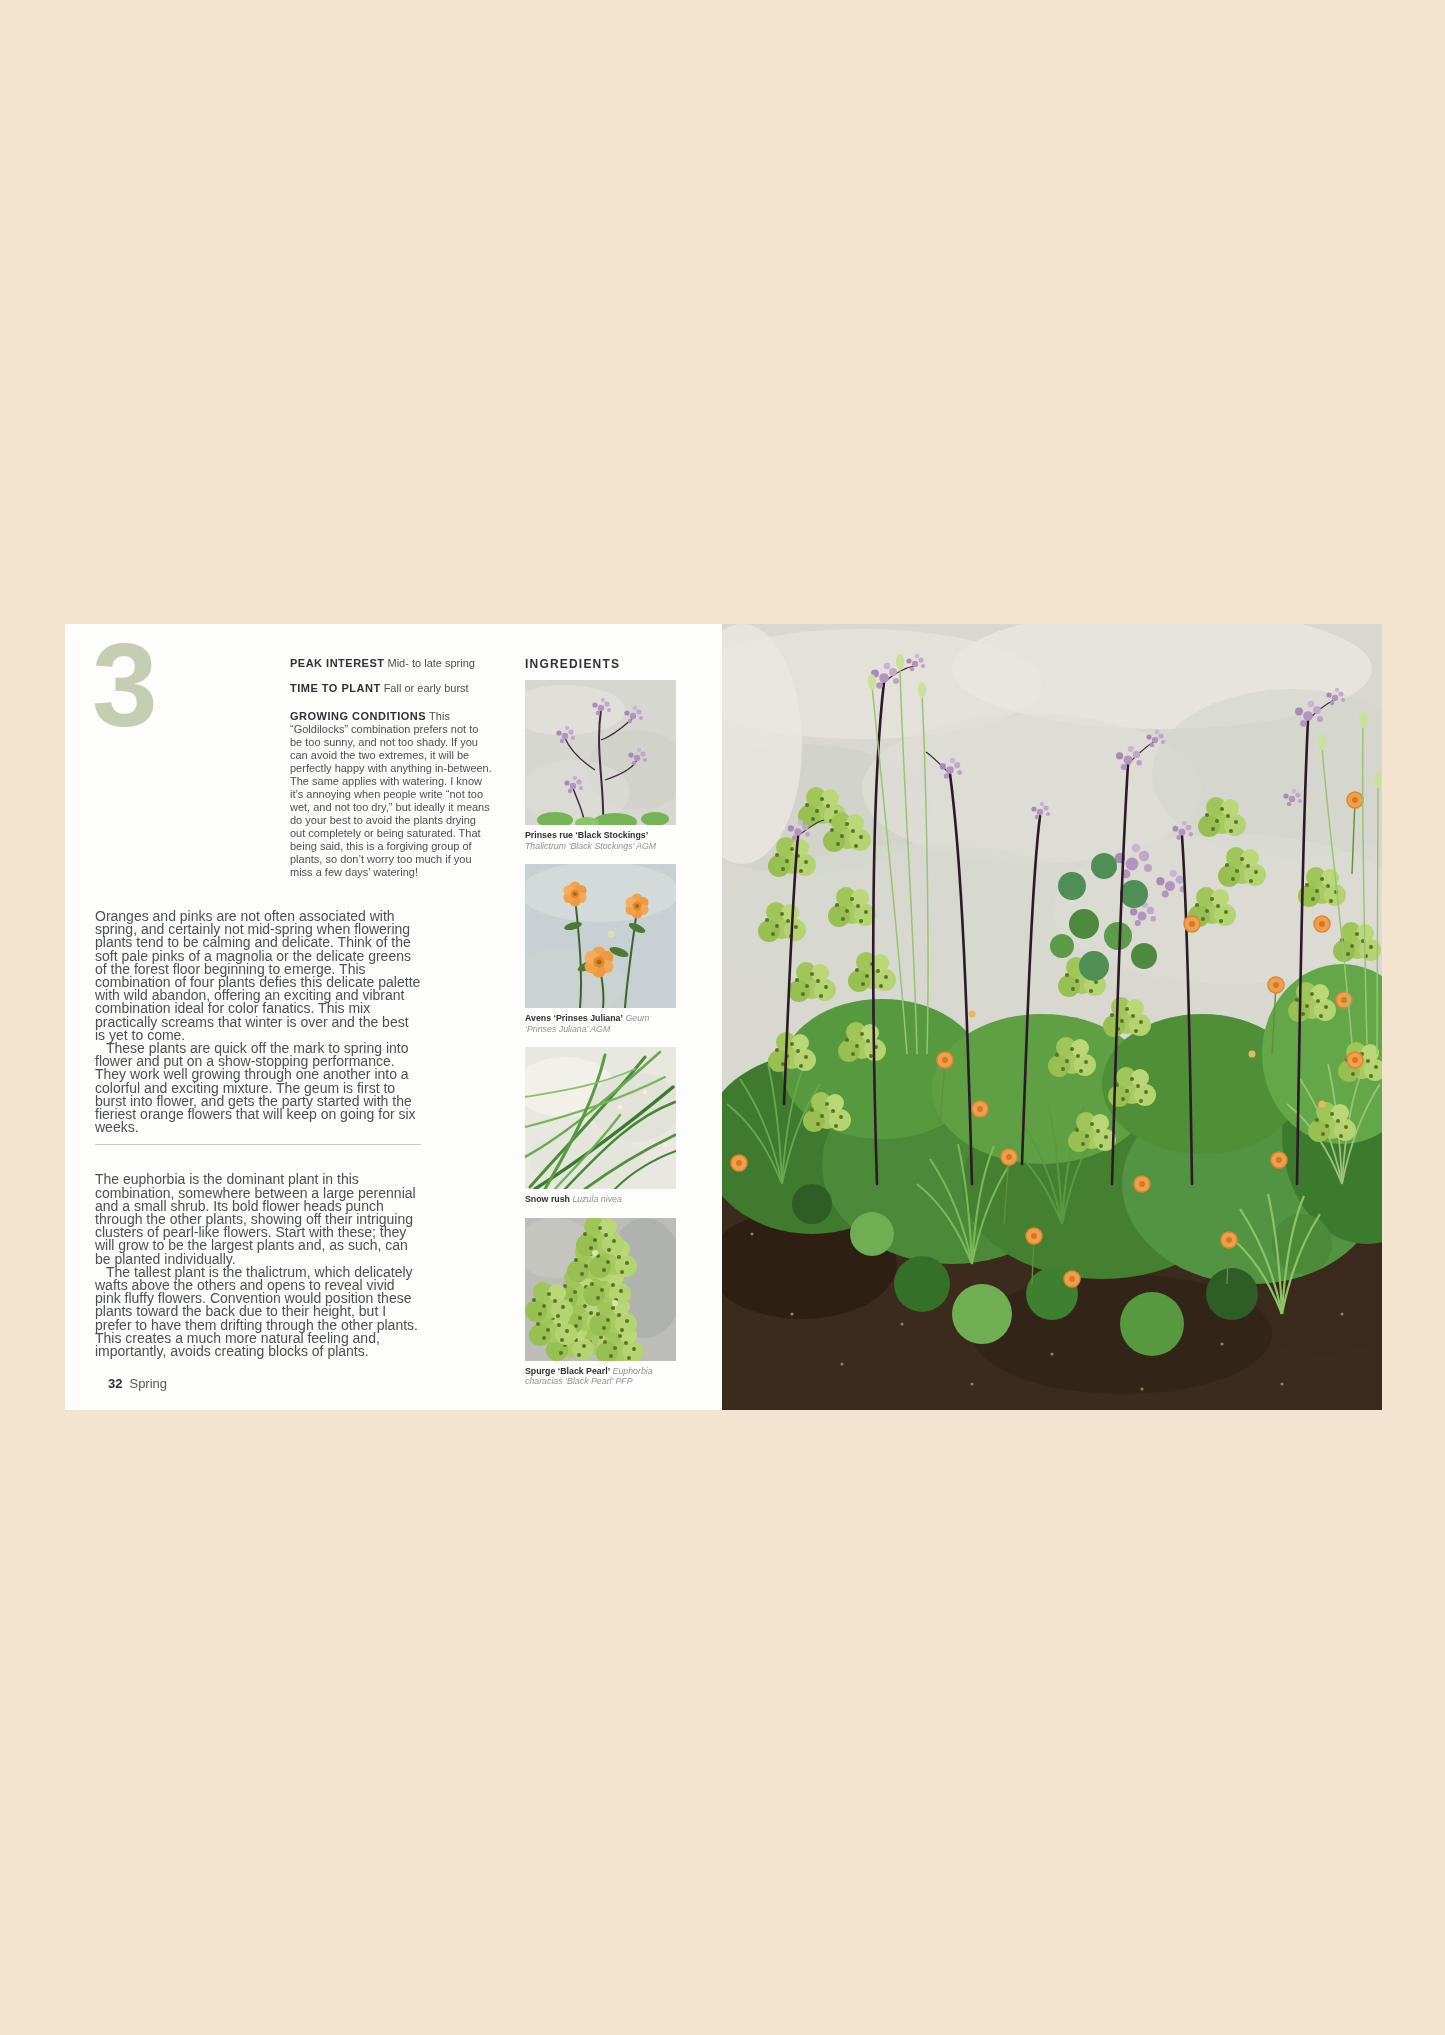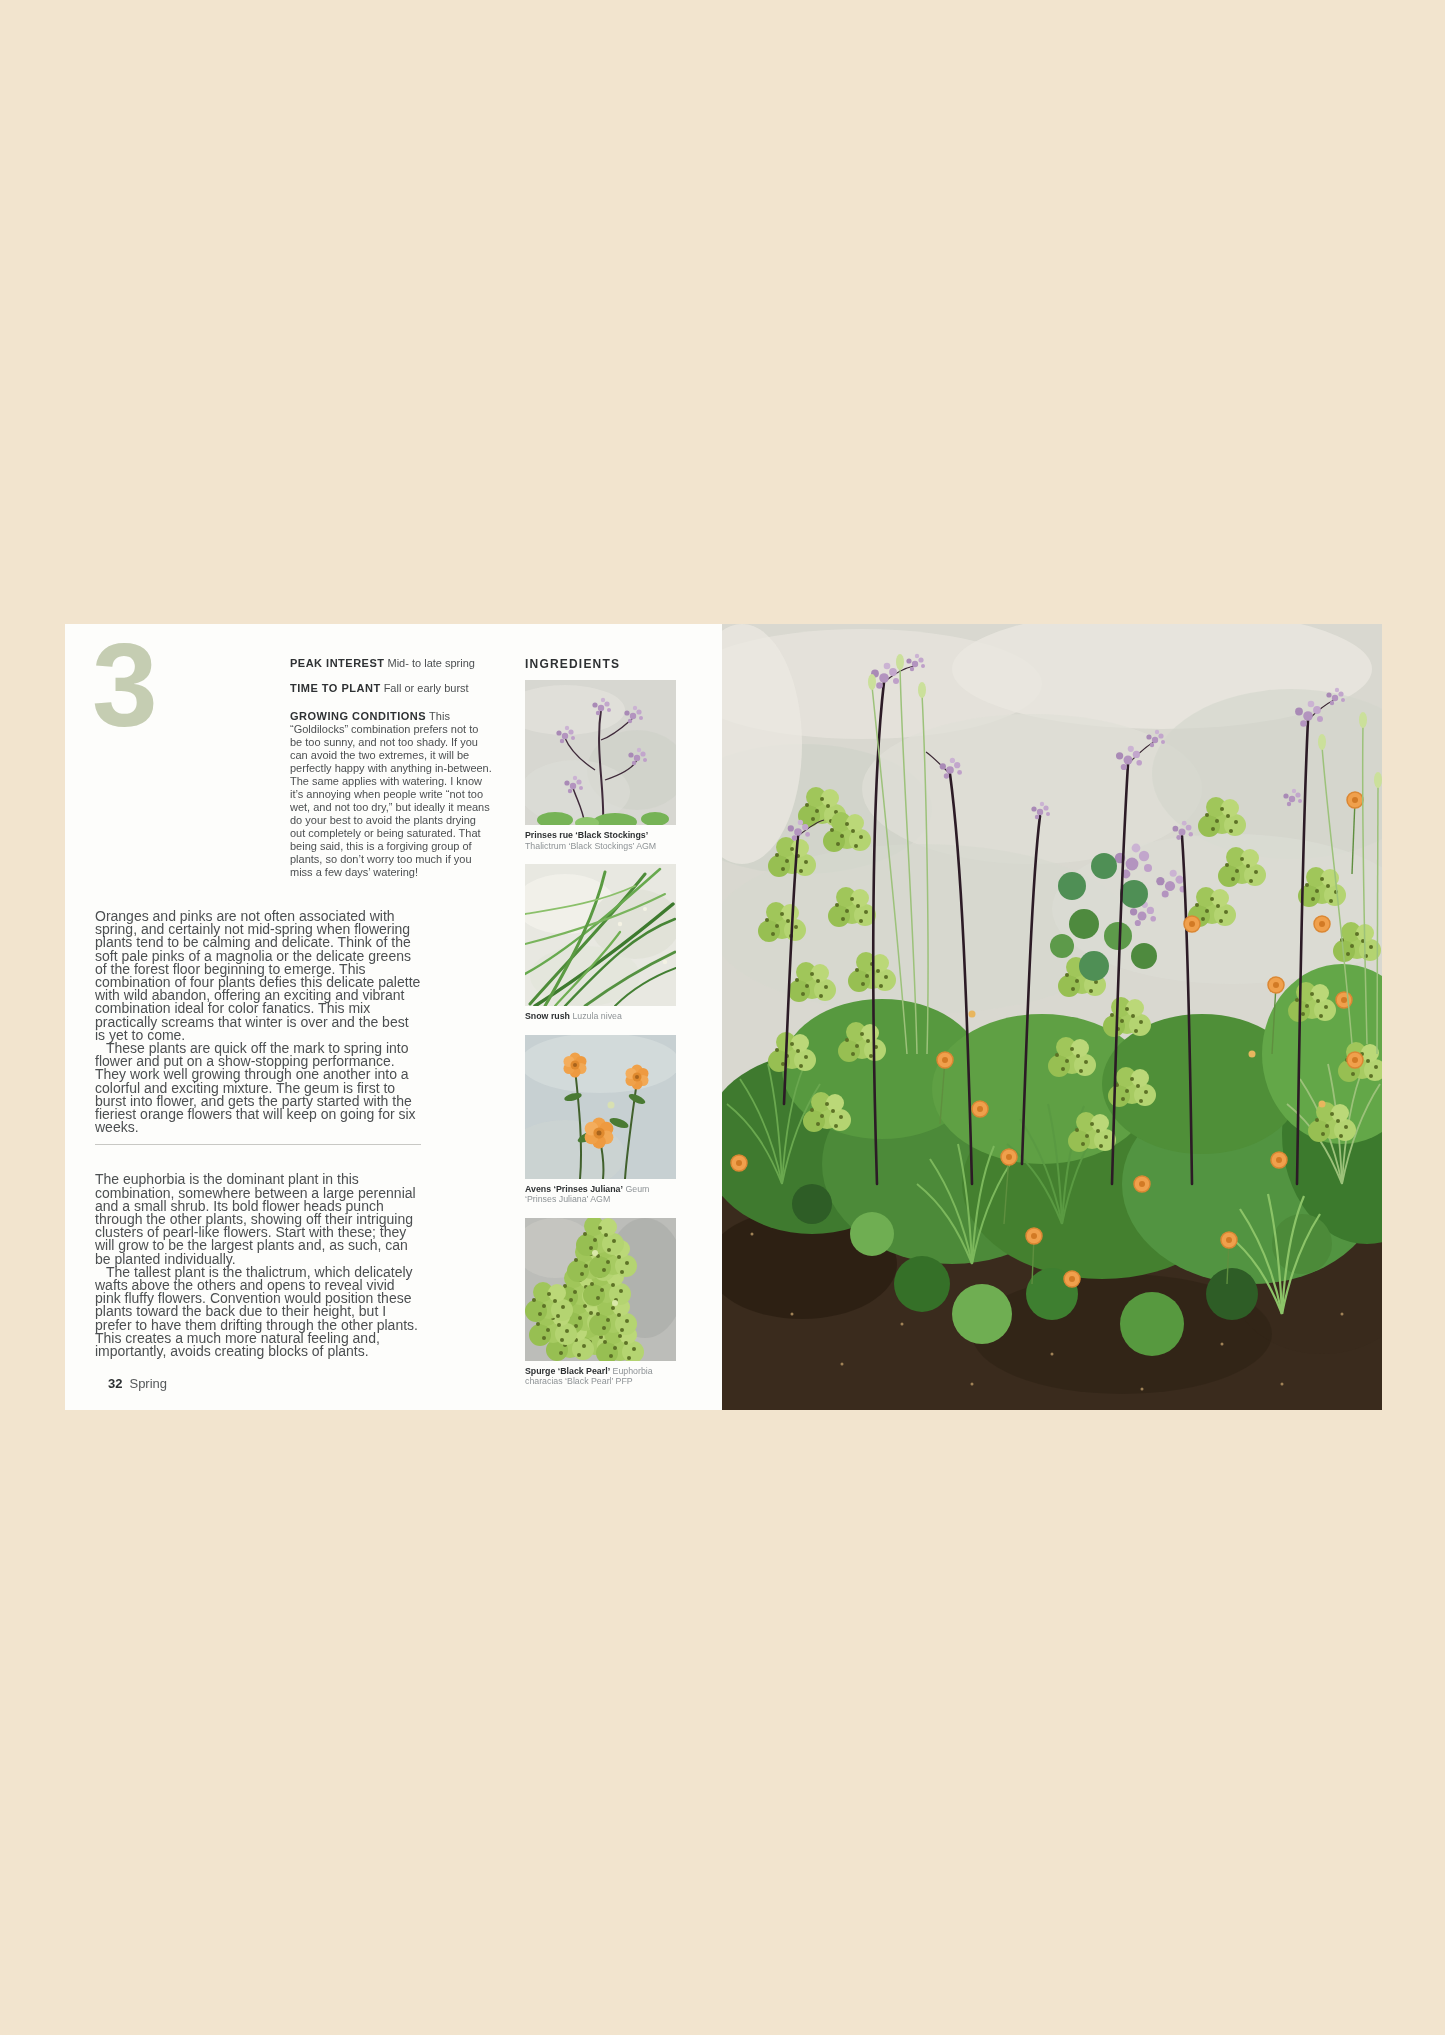--- a/index.html
+++ b/index.html
@@ -15,21 +15,21 @@
   .metarow.m2{margin-top:15px;}
   .lbl{font-weight:bold;color:#2e3133;letter-spacing:.5px;}
   .val{margin-left:3px;}
   .ingcol{position:absolute;left:460px;top:33px;width:151px;}
   .ingheading{font-size:12px;font-weight:bold;letter-spacing:1.2px;color:#2e3133;
               margin:0 0 9px 0;}
   .fig{margin:0 0 13px 0;}
   .thumb{display:block;width:151px;}
   .figcap{margin-top:5px;font-size:8.8px;line-height:10.5px;color:#8e9396;}
   .figcap .common{font-weight:bold;color:#2e3133;}
-  .figcap .bot{}
+  .figcap .bot{font-style:italic;}
   .bodycol{position:absolute;left:30px;top:286px;width:326px;font-size:14px;
            line-height:13.2px;color:#4c4f51;}
   .bodycol p{margin:0;}
   .indent{text-indent:11px;}
   .divider{border:none;border-top:1px solid #c8c8c4;margin:10px 0 0 0;}
   .method{margin-top:28px;}
   .footer{position:absolute;left:21px;top:752px;font-size:13px;color:#55585a;margin-left:22px;}
   .footer .pageno{font-weight:bold;color:#2e3133;margin-right:7px;}
   .photo{position:absolute;left:657px;top:0;width:660px;height:786px;}
   .photo svg,.thumb svg{display:block;}
@@ -86,47 +86,20 @@
               <ellipse cx="130" cy="139" rx="14" ry="7"></ellipse>
                 <ellipse cx="62" cy="143" rx="12" ry="6" fill="#8cc46a"></ellipse>
             </g>
           </svg>
         </span>
         <p class="figcap"><span class="common">Prinses rue ‘Black Stockings’</span><br><span class="bot">Thalictrum ‘Black Stockings’ AGM</span></p>
       </div>
 
       <div class="fig">
         <span class="thumb">
-          <svg width="151" height="142" viewBox="0 0 151 142">
-            <rect width="151" height="142" fill="#e8e8e1"></rect>
-            <ellipse cx="40" cy="40" rx="50" ry="30" fill="#f2f1ea" opacity=".9"></ellipse>
-            <ellipse cx="110" cy="60" rx="45" ry="35" fill="#dfe0d6" opacity=".8"></ellipse>
-            <ellipse cx="60" cy="112" rx="55" ry="30" fill="#e3e5da" opacity=".7"></ellipse>
-            <g fill="none" stroke-linecap="round">
-              <path d="M5,140 C40,100 80,60 120,10" stroke="#4e8c3a" stroke-width="3"></path>
-              <path d="M0,110 C45,85 90,45 135,5" stroke="#67a94e" stroke-width="2.5"></path>
-              <path d="M10,142 C60,110 100,80 148,40" stroke="#3d7a2e" stroke-width="3.5"></path>
-              <path d="M0,80 C40,70 90,55 140,30" stroke="#79b45c" stroke-width="2"></path>
-              <path d="M20,142 C50,90 70,50 80,8" stroke="#5a9a42" stroke-width="3"></path>
-              <path d="M40,142 C80,100 110,70 150,55" stroke="#478536" stroke-width="2.5"></path>
-              <path d="M0,50 C30,45 70,40 110,22" stroke="#8bc06a" stroke-width="1.8"></path>
-              <path d="M60,142 C90,120 125,100 150,88" stroke="#549140" stroke-width="2.8"></path>
-              <path d="M90,142 C110,122 135,110 151,104" stroke="#437f33" stroke-width="2"></path>
-              <path d="M30,142 C55,115 75,95 95,68" stroke="#6fae52" stroke-width="2.2"></path>
-            </g>
-            <circle cx="95" cy="60" r="2.2" fill="#f4f2e4"></circle>
-              <circle cx="120" cy="45" r="2" fill="#f4f2e4"></circle>
-            <circle cx="140" cy="98" r="2.2" fill="#f4f2e4"></circle>
-          </svg>
-        </span>
-        <p class="figcap"><span class="common">Snow rush</span> <span class="bot">Luzula nivea</span></p>
-      </div>
-
-      <div class="fig">
-        <span class="thumb">
           <svg width="151" height="144" viewBox="0 0 151 144">
             <defs>
               <g id="gfl">
                 <circle cx="0" cy="-7" r="5.5" fill="#f0a149"></circle>
                   <circle cx="6" cy="-3.5" r="5.5" fill="#ee9a40"></circle>
                 <circle cx="6" cy="3.5" r="5.5" fill="#f2a854"></circle>
                   <circle cx="0" cy="7" r="5.5" fill="#ee9a40"></circle>
                 <circle cx="-6" cy="3.5" r="5.5" fill="#f0a149"></circle>
                   <circle cx="-6" cy="-3.5" r="5.5" fill="#f4ad5c"></circle>
                 <circle cx="0" cy="0" r="4.5" fill="#e08a2e"></circle>
@@ -149,20 +122,47 @@
             </g>
             <use href="#gfl" x="50" y="30" transform="scale(1)"></use>
             <use href="#gfl" x="112" y="42"></use>
             <g transform="translate(74,98) scale(1.25)">
                 <use href="#gfl"></use>
               </g>
             <circle cx="86" cy="70" r="3.5" fill="#d8e0b2"></circle>
           </svg>
         </span>
         <p class="figcap"><span class="common">Avens ‘Prinses Juliana’</span> <span class="bot">Geum ‘Prinses Juliana’ AGM</span></p>
+      </div>
+
+      <div class="fig">
+        <span class="thumb">
+          <svg width="151" height="142" viewBox="0 0 151 142">
+            <rect width="151" height="142" fill="#e8e8e1"></rect>
+            <ellipse cx="40" cy="40" rx="50" ry="30" fill="#f2f1ea" opacity=".9"></ellipse>
+            <ellipse cx="110" cy="60" rx="45" ry="35" fill="#dfe0d6" opacity=".8"></ellipse>
+            <ellipse cx="60" cy="112" rx="55" ry="30" fill="#e3e5da" opacity=".7"></ellipse>
+            <g fill="none" stroke-linecap="round">
+              <path d="M5,140 C40,100 80,60 120,10" stroke="#4e8c3a" stroke-width="3"></path>
+              <path d="M0,110 C45,85 90,45 135,5" stroke="#67a94e" stroke-width="2.5"></path>
+              <path d="M10,142 C60,110 100,80 148,40" stroke="#3d7a2e" stroke-width="3.5"></path>
+              <path d="M0,80 C40,70 90,55 140,30" stroke="#79b45c" stroke-width="2"></path>
+              <path d="M20,142 C50,90 70,50 80,8" stroke="#5a9a42" stroke-width="3"></path>
+              <path d="M40,142 C80,100 110,70 150,55" stroke="#478536" stroke-width="2.5"></path>
+              <path d="M0,50 C30,45 70,40 110,22" stroke="#8bc06a" stroke-width="1.8"></path>
+              <path d="M60,142 C90,120 125,100 150,88" stroke="#549140" stroke-width="2.8"></path>
+              <path d="M90,142 C110,122 135,110 151,104" stroke="#437f33" stroke-width="2"></path>
+              <path d="M30,142 C55,115 75,95 95,68" stroke="#6fae52" stroke-width="2.2"></path>
+            </g>
+            <circle cx="95" cy="60" r="2.2" fill="#f4f2e4"></circle>
+              <circle cx="120" cy="45" r="2" fill="#f4f2e4"></circle>
+            <circle cx="140" cy="98" r="2.2" fill="#f4f2e4"></circle>
+          </svg>
+        </span>
+        <p class="figcap"><span class="common">Snow rush</span> <span class="bot">Luzula nivea</span></p>
       </div>
 
       <div class="fig">
         <span class="thumb">
           <svg width="151" height="143" viewBox="0 0 151 143">
             <defs>
               <g id="eu">
                 <circle cx="0" cy="0" r="15" fill="#a7cb62"></circle>
                   <circle cx="-13" cy="7" r="11" fill="#97bf52"></circle>
                 <circle cx="13" cy="6" r="11" fill="#b4d471"></circle>

